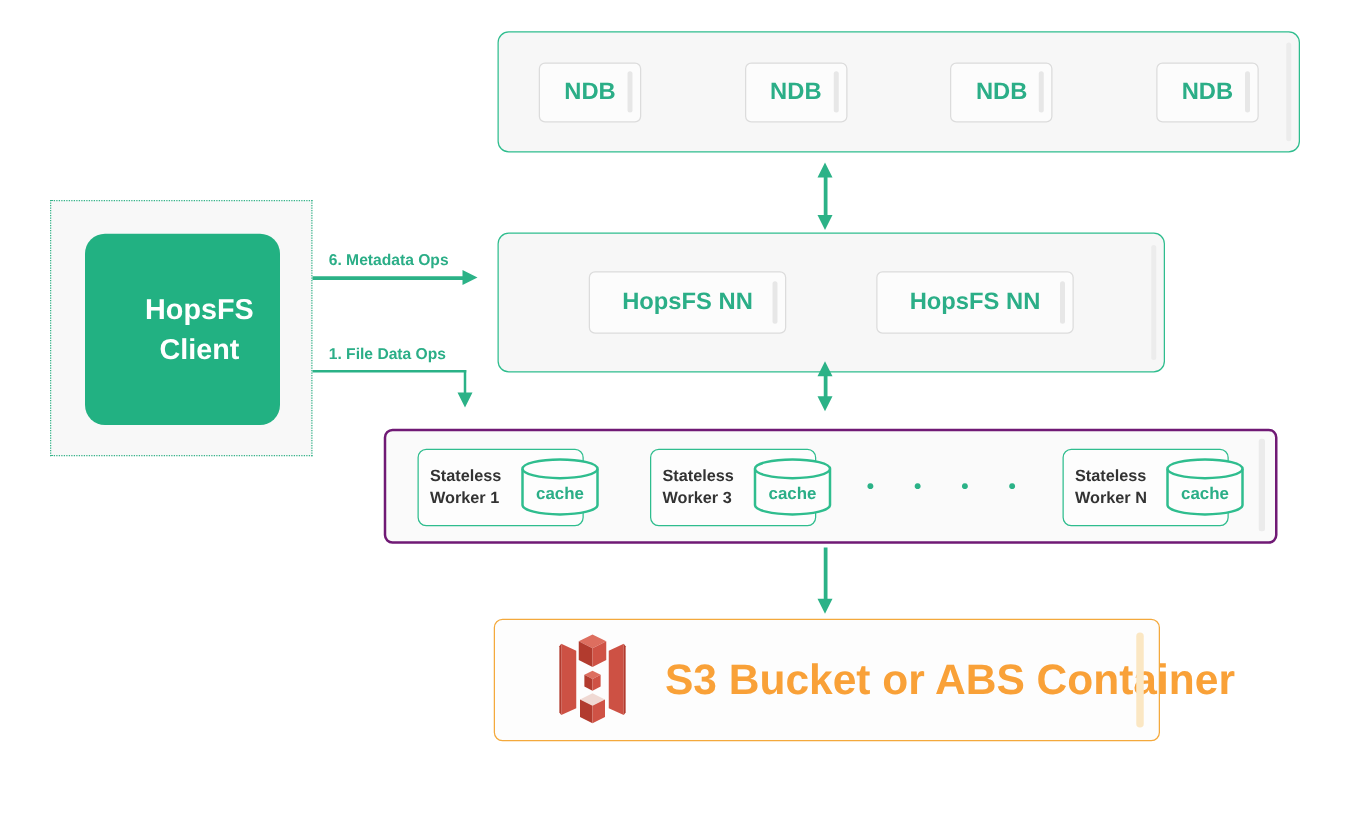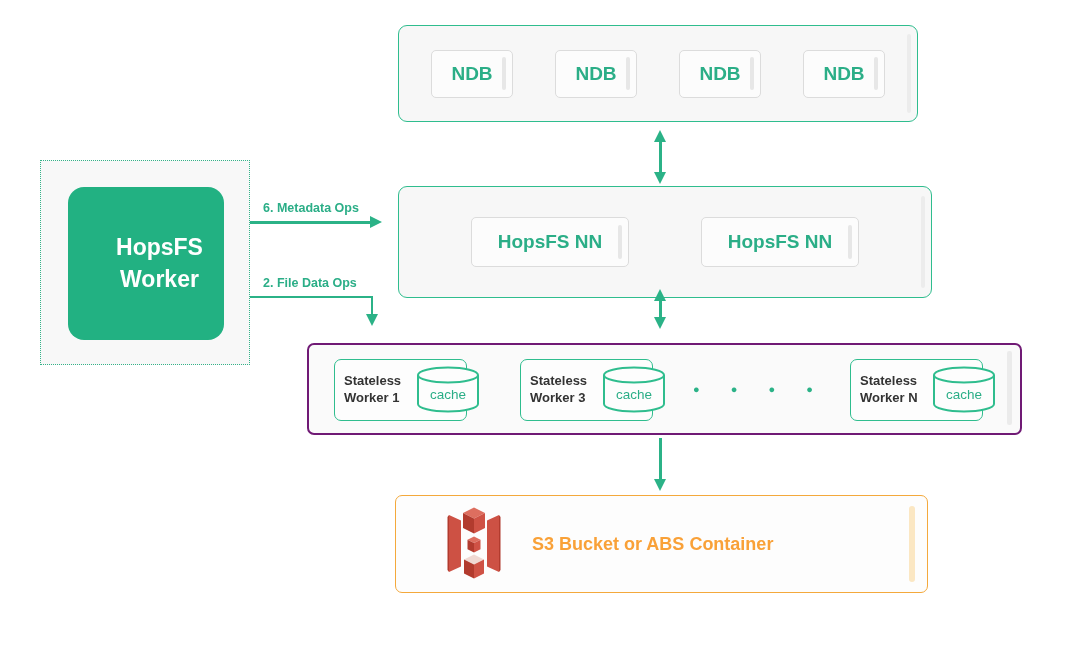--- a/index.html
+++ b/index.html
@@ -29,21 +29,21 @@
     border: 1px solid #dcdcdc;
     border-radius: 5px;
     display: flex; align-items: center; justify-content: center;
     color: #2bae87; font-weight: bold; font-size: 19px;
   }
   .chip .shadow-bar {
     position: absolute; right: 6px; top: 15%; height: 70%; width: 4px;
     background: #e7e7e7; border-radius: 2px;
   }
 
-  .ndb-panel { left: 398px; top: 25px; width: 520px; height: 97px;
+  .ndb-panel { left: 398px; top: 25px; width: 642px; height: 97px;
                justify-content: space-between; padding: 0 32px; }
   .ndb-chip { width: 82px; height: 48px; }
 
   .nn-panel { left: 398px; top: 186px; width: 534px; height: 112px;
               justify-content: space-evenly; }
   .nn-chip { width: 158px; height: 50px; }
 
   
   .client-outer {
     position: absolute; left: 40px; top: 160px; width: 210px; height: 205px;
@@ -97,40 +97,40 @@
   }
   .worker-name {
     position: absolute; left: 10px; top: 13px;
     color: #333333; font-weight: bold; font-size: 13px; line-height: 17px;
     white-space: nowrap;
   }
   .cache-cyl { position: absolute; left: 81px; top: 7px; width: 66px; height: 48px; }
   .cache-cyl svg { position: absolute; left: 0; top: 0; }
   .cache-label {
     position: absolute; left: 0; width: 100%; top: 21px; text-align: center;
-    color: #2bae87; font-weight: normal; font-size: 13.5px;
+    color: #2bae87; font-weight: bold; font-size: 13.5px;
   }
   .dots {
     position: absolute; left: 384px; top: 0; height: 100%; width: 120px;
     display: flex; align-items: center; justify-content: space-between;
   }
   .dots span { color: #2bb287; font-size: 11px; line-height: 1; }
 
   
   .s3-panel {
     position: absolute; left: 395px; top: 495px; width: 533px; height: 98px;
     background: #fdfdfd; border: 1.5px solid #f4a93c; border-radius: 7px;
     display: flex; align-items: center; padding-left: 47px;
   }
   .s3-panel .shadow-bar {
     position: absolute; right: 12px; top: 10px; bottom: 10px; width: 6px;
     background: #fbe7c3; border-radius: 3px;
   }
   .s3-label {
-    margin-left: 27px; color: #f9a138; font-weight: bold; font-size: 18px;
+    margin-left: 27px; color: #f9a138; font-weight: bold; font-size: 34px;
     white-space: nowrap;
   }
   .s3-icon { width: 62px; height: 78px; flex: 0 0 auto; }
 </style>
 </head>
 <body>
 
 <div class="canvas">
 
   <div class="panel ndb-panel">
@@ -173,31 +173,31 @@
 
   <div>
     <div class="head-up" style="left: 653.5px; top: 289px;"></div>
     <div class="shaft-v" style="left: 659px;  top: 298px; height: 22px;"></div>
     <div class="head-down" style="left: 653.5px; top: 317px;"></div>
   </div>
 
   <div class="client-outer">
     <div class="client-box">
       <span>HopsFS</span>
-      <span>Worker</span>
+      <span>Client</span>
     </div>
   </div>
 
   <div class="edge-label lbl-metadata">6. Metadata Ops</div>
   <div>
     <div class="shaft-h" style="left: 250px; top: 221px; width: 121px;"></div>
     <div class="head-right" style="left: 370px; top: 215.5px;"></div>
   </div>
 
-  <div class="edge-label lbl-filedata">2. File Data Ops</div>
+  <div class="edge-label lbl-filedata">1. File Data Ops</div>
   <div>
     <div class="shaft-h" style="left: 250px; top: 295.5px; width: 123px;"></div>
     <div class="shaft-v" style="left: 370.5px; top: 295.5px; height: 20px;"></div>
     <div class="head-down" style="left: 365.5px; top: 314px;"></div>
   </div>
 
   <div class="workers-panel">
 
     <div class="worker" style="left: 25px;">
       <div class="worker-chip"></div>

